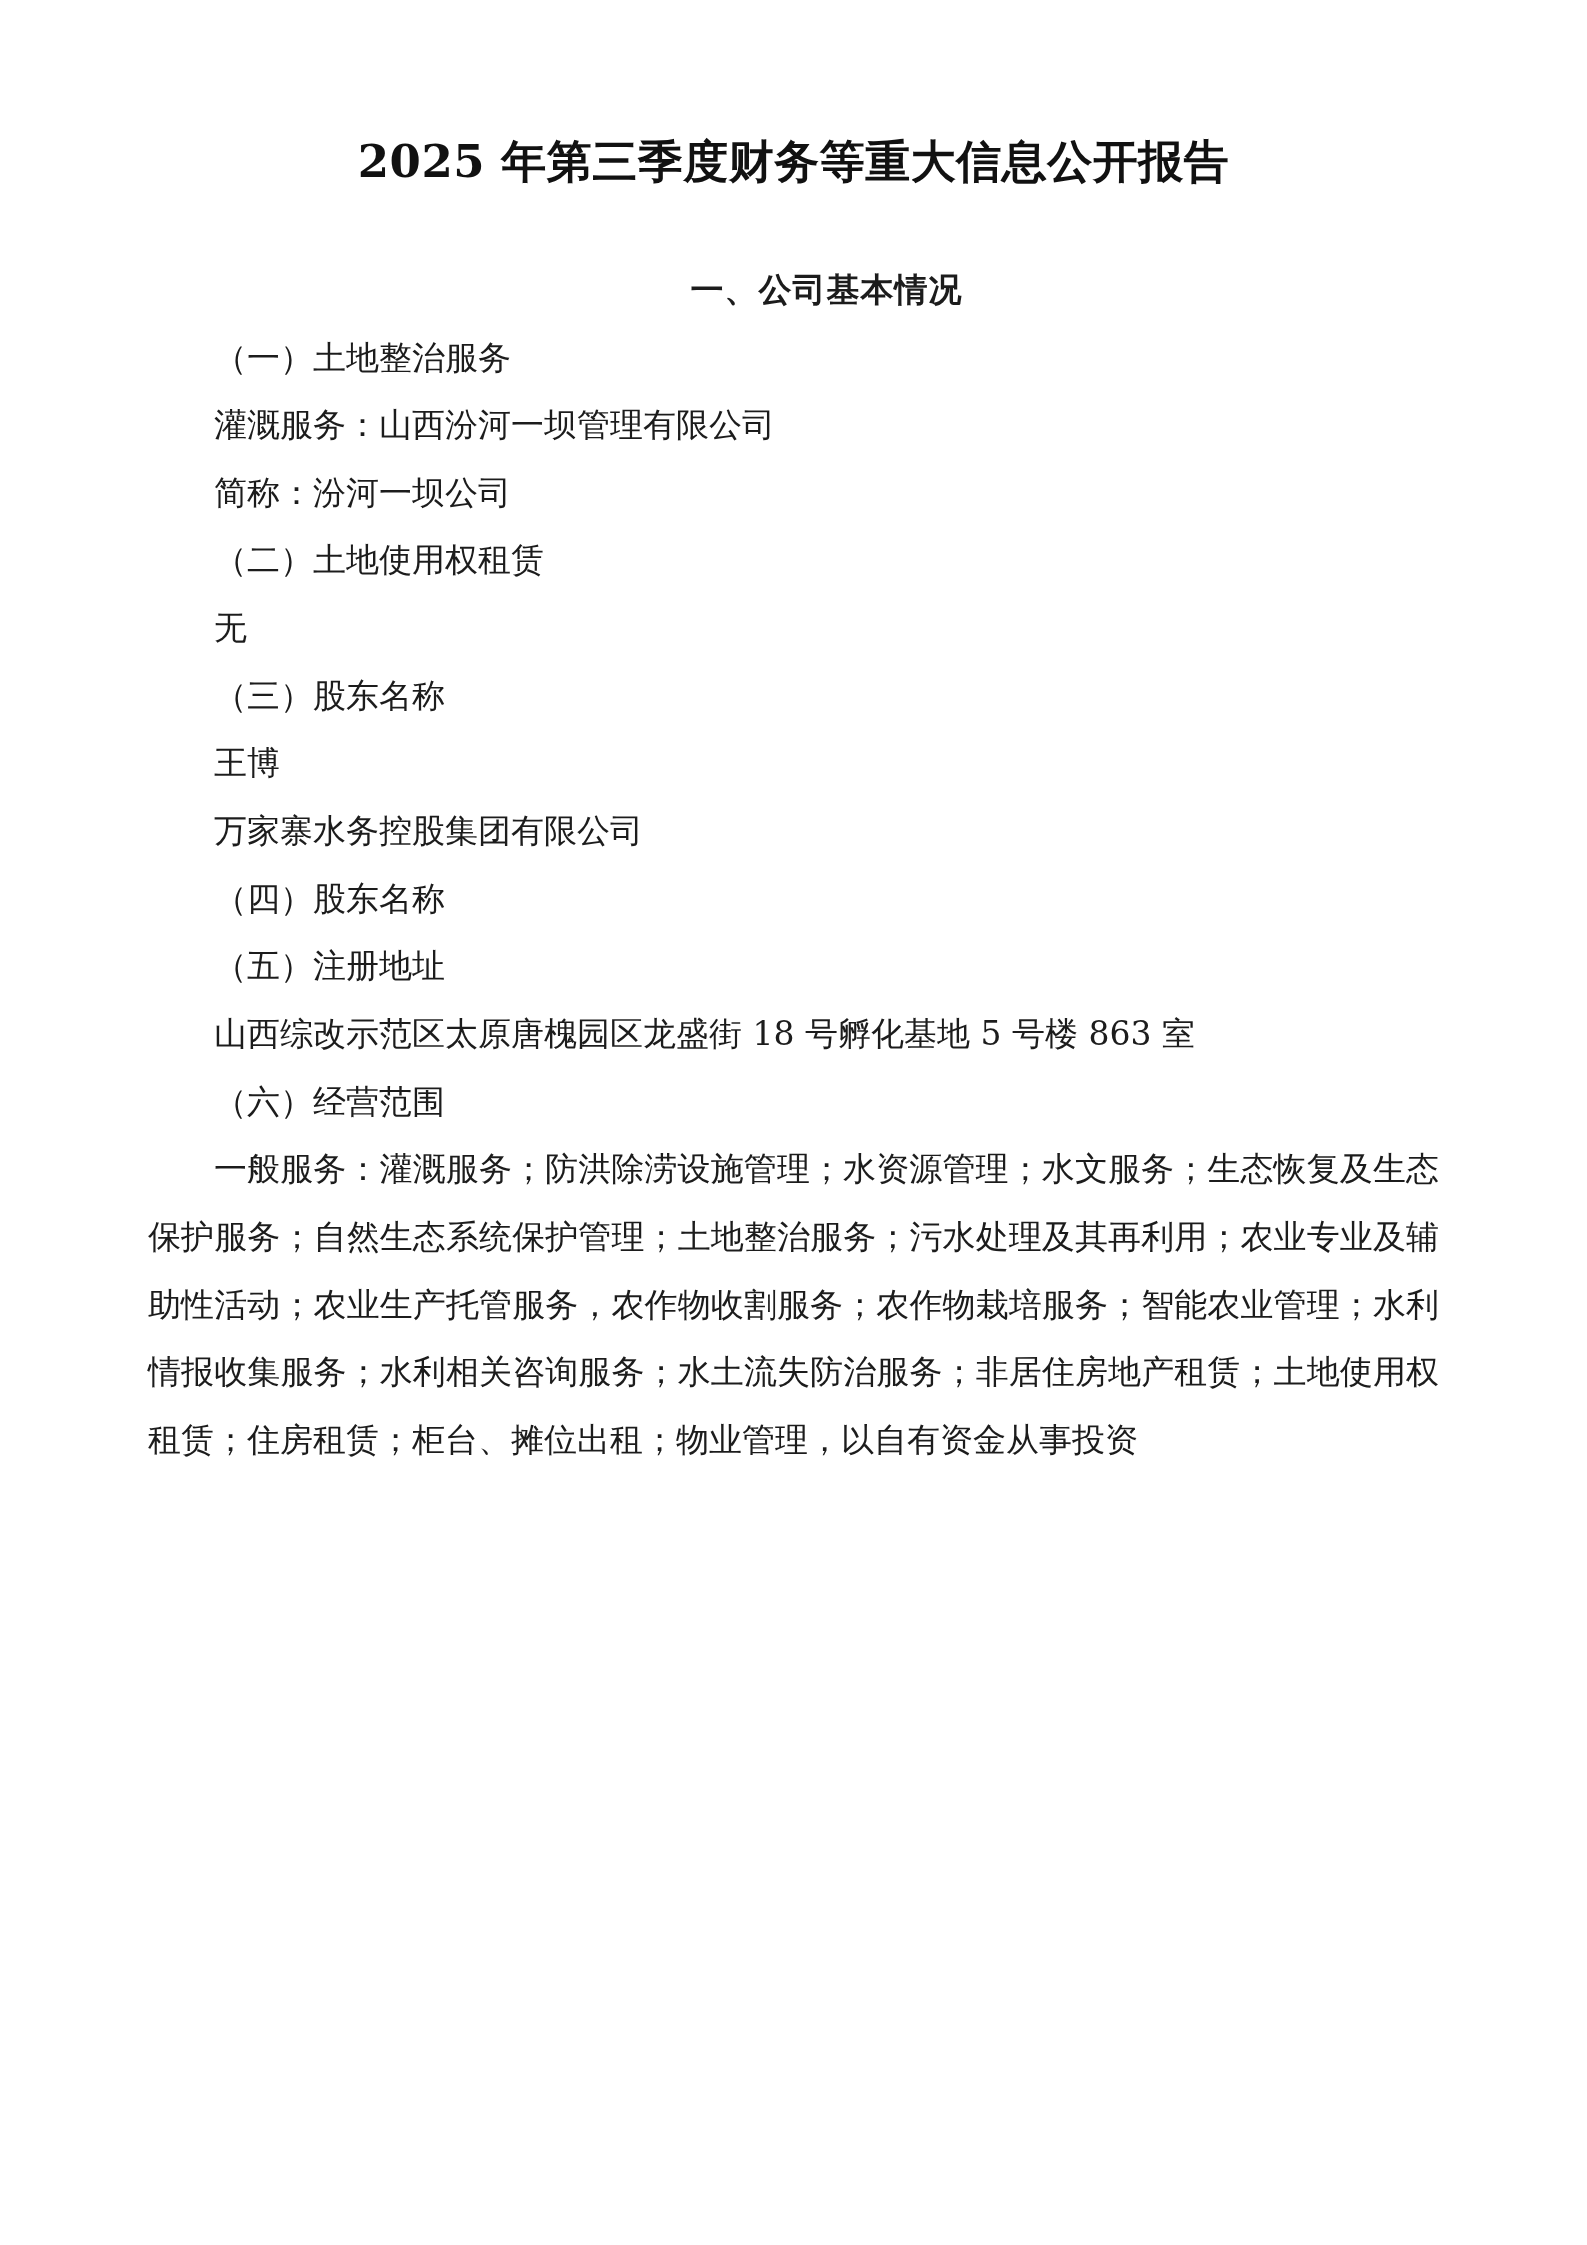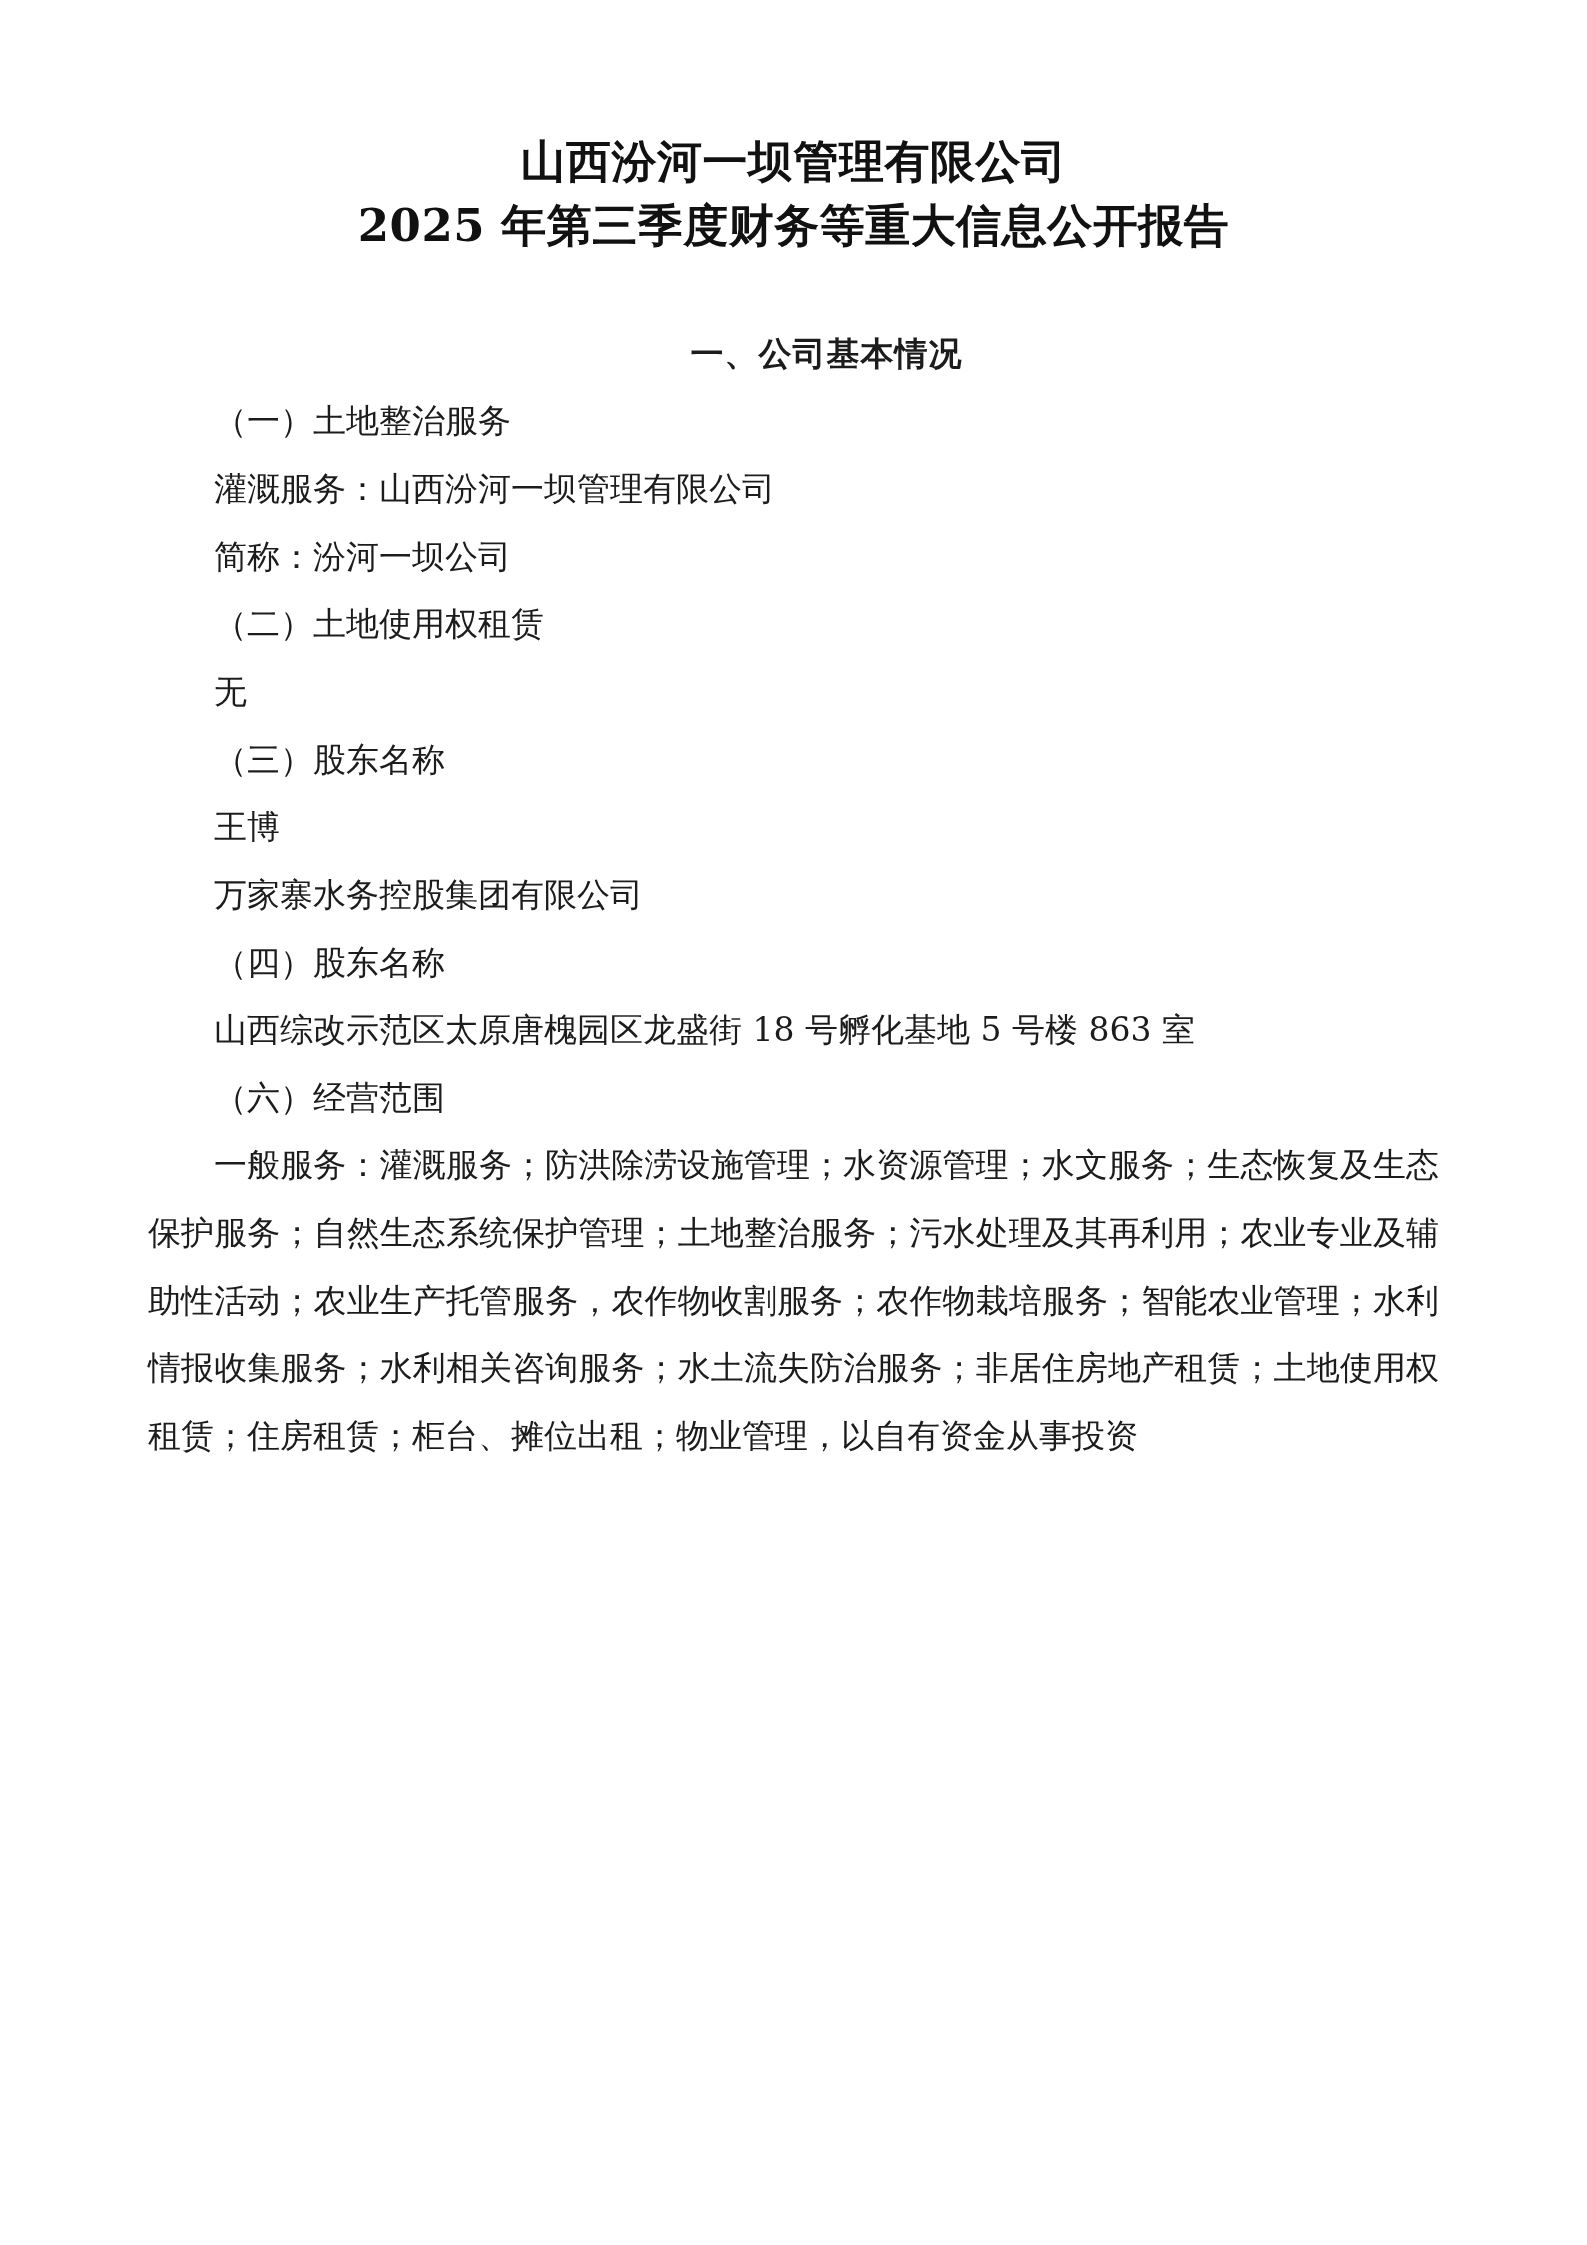--- a/index.html
+++ b/index.html
@@ -55,21 +55,20 @@
     text-align: center;
   }
 </style>
 </head>
 <body>
 
 <div class="page">
 
   <div class="title-block">
     <h1 class="doc-title">
-      <span class="line">山西汾河一坝管理有限公司</span>
       <span class="line">2025 年第三季度财务等重大信息公开报告</span>
     </h1>
   </div>
 
   <div class="body-block">
 
     <p class="heading">一、公司基本情况</p>
 
     <p class="para">（一）土地整治服务</p>
 
@@ -82,20 +81,21 @@
     <p class="para">无</p>
 
     <p class="para">（三）股东名称</p>
 
     <p class="para">王博</p>
 
     <p class="para">万家寨水务控股集团有限公司</p>
 
     <p class="para">（四）股东名称</p>
 
+    <p class="para">（五）注册地址</p>
 
     <p class="para">山西综改示范区太原唐槐园区龙盛街 18 号孵化基地 5 号楼 863 室</p>
 
     <p class="para">（六）经营范围</p>
 
     <p class="para">一般服务：灌溉服务；防洪除涝设施管理；水资源管理；水文服务；生态恢复及生态保护服务；自然生态系统保护管理；土地整治服务；污水处理及其再利用；农业专业及辅助性活动；农业生产托管服务，农作物收割服务；农作物栽培服务；智能农业管理；水利情报收集服务；水利相关咨询服务；水土流失防治服务；非居住房地产租赁；土地使用权租赁；住房租赁；柜台、摊位出租；物业管理，以自有资金从事投资</p>
 
   </div>
 
 </div>

